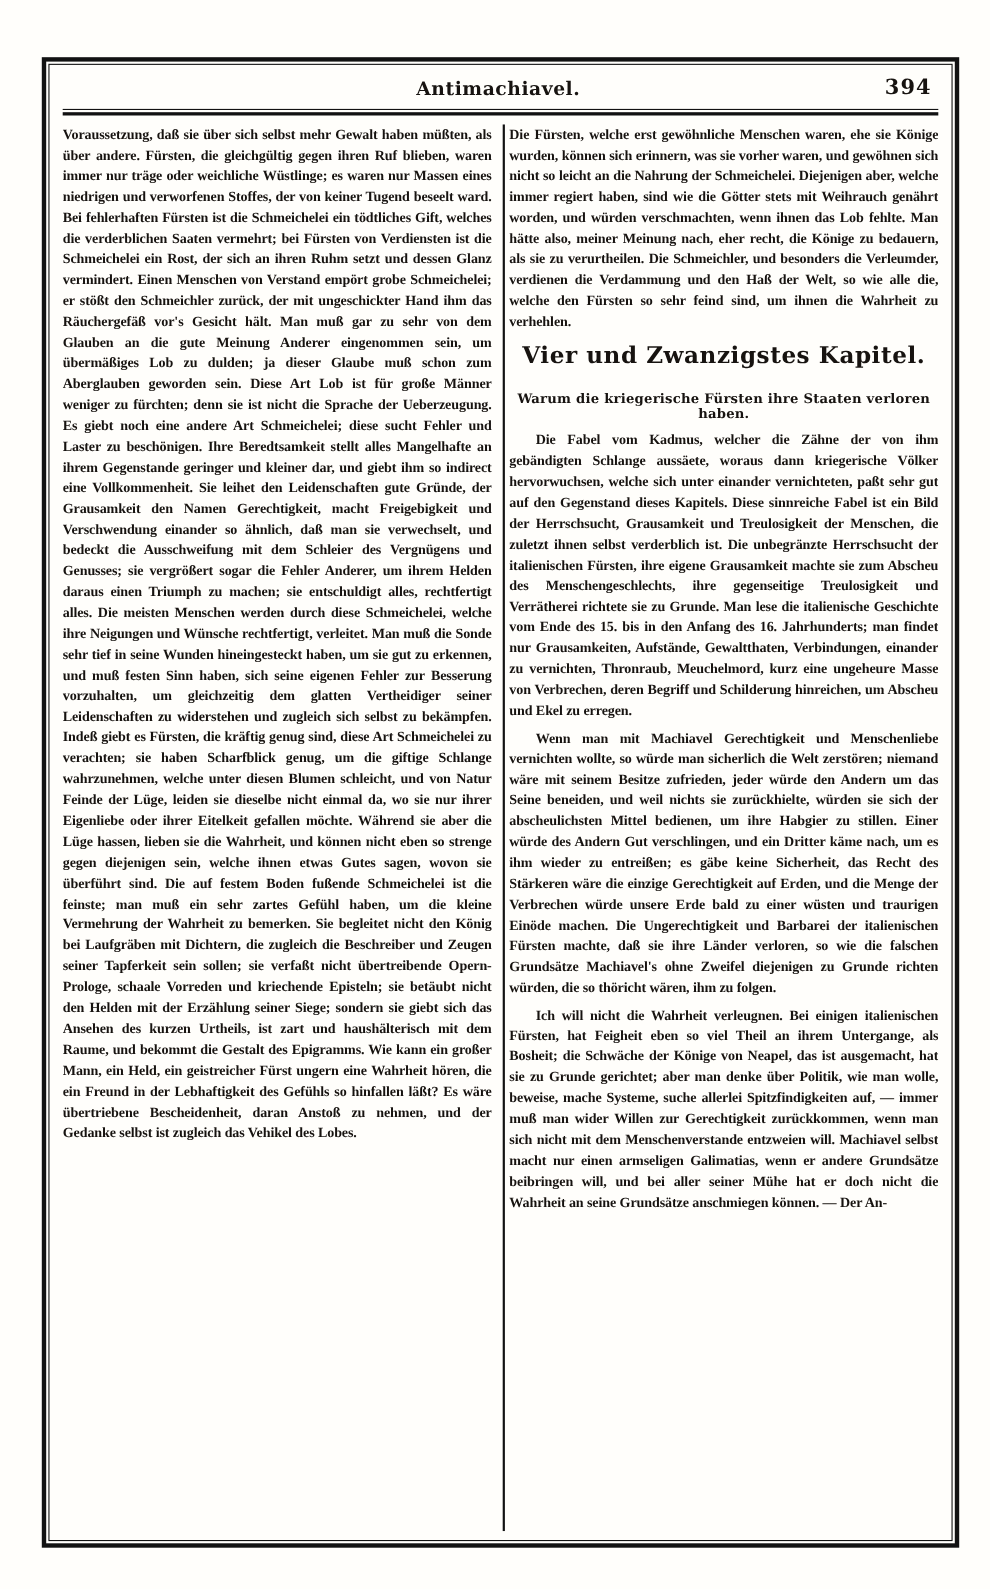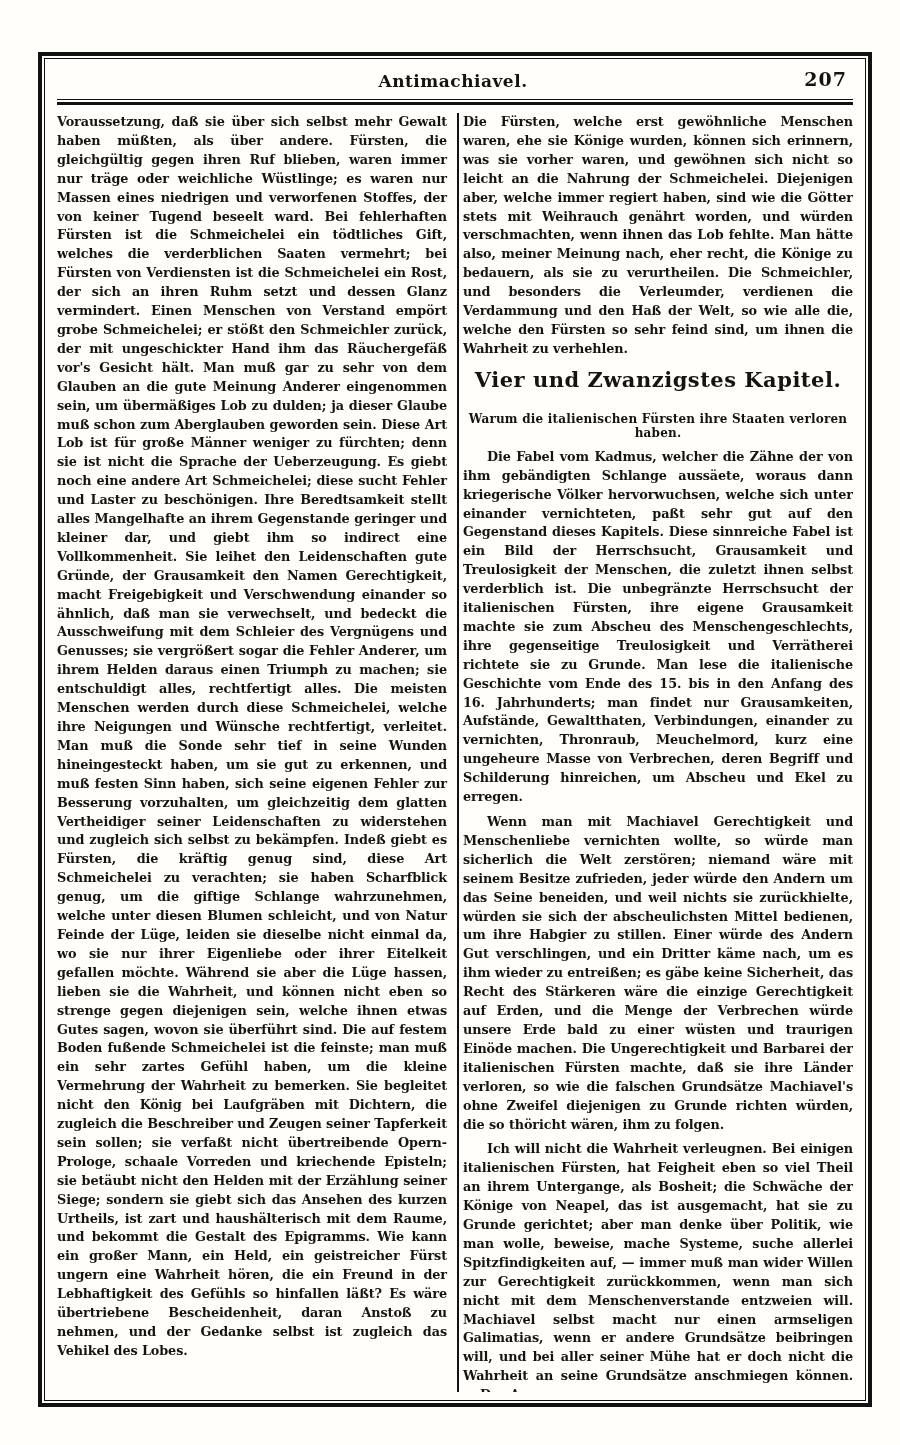--- a/index.html
+++ b/index.html
@@ -79,20 +79,21 @@
     flex: 0 0 2px;
   }
   p.body-text {
     margin: 0 0 6px 0;
     font-size: 12.8px;
     font-weight: 700;
     line-height: 18.9px;
     text-align: justify;
     letter-spacing: -0.1px;
     hyphens: auto;
+    font-family: Liberation Serif, serif;
     -webkit-hyphens: auto;
   }
   p.body-text.indent { text-indent: 24px; }
   h2.chapter {
     margin: 8px 0 20px 0;
     text-align: center;
     font-size: 21px;
     font-weight: 700;
     letter-spacing: 0.5px;
   }
@@ -106,37 +107,37 @@
 </style>
 </head>
 <body>
 
 <div class="page">
   <div class="frame">
     <div class="frame-inner">
 
       <div class="header">
         <span class="running-title">Antimachiavel.</span>
-        <span class="page-number">207</span>
+        <span class="page-number">394</span>
       </div>
 
       <div class="header-rule"></div>
 
       <div class="columns">
 
         <div class="col left">
           <p class="body-text">Voraussetzung, daß sie über sich selbst mehr Gewalt haben müßten, als über andere. Fürsten, die gleichgültig gegen ihren Ruf blieben, waren immer nur träge oder weichliche Wüstlinge; es waren nur Massen eines niedrigen und verworfenen Stoffes, der von keiner Tugend beseelt ward. Bei fehlerhaften Fürsten ist die Schmeichelei ein tödtliches Gift, welches die verderblichen Saaten vermehrt; bei Fürsten von Verdiensten ist die Schmeichelei ein Rost, der sich an ihren Ruhm setzt und dessen Glanz vermindert. Einen Menschen von Verstand empört grobe Schmeichelei; er stößt den Schmeichler zurück, der mit ungeschickter Hand ihm das Räuchergefäß vor's Gesicht hält. Man muß gar zu sehr von dem Glauben an die gute Meinung Anderer eingenommen sein, um übermäßiges Lob zu dulden; ja dieser Glaube muß schon zum Aberglauben geworden sein. Diese Art Lob ist für große Männer weniger zu fürchten; denn sie ist nicht die Sprache der Ueberzeugung. Es giebt noch eine andere Art Schmeichelei; diese sucht Fehler und Laster zu beschönigen. Ihre Beredtsamkeit stellt alles Mangelhafte an ihrem Gegenstande geringer und kleiner dar, und giebt ihm so indirect eine Vollkommenheit. Sie leihet den Leidenschaften gute Gründe, der Grausamkeit den Namen Gerechtigkeit, macht Freigebigkeit und Verschwendung einander so ähnlich, daß man sie verwechselt, und bedeckt die Ausschweifung mit dem Schleier des Vergnügens und Genusses; sie vergrößert sogar die Fehler Anderer, um ihrem Helden daraus einen Triumph zu machen; sie entschuldigt alles, rechtfertigt alles. Die meisten Menschen werden durch diese Schmeichelei, welche ihre Neigungen und Wünsche rechtfertigt, verleitet. Man muß die Sonde sehr tief in seine Wunden hineingesteckt haben, um sie gut zu erkennen, und muß festen Sinn haben, sich seine eigenen Fehler zur Besserung vorzuhalten, um gleichzeitig dem glatten Vertheidiger seiner Leidenschaften zu widerstehen und zugleich sich selbst zu bekämpfen. Indeß giebt es Fürsten, die kräftig genug sind, diese Art Schmeichelei zu verachten; sie haben Scharfblick genug, um die giftige Schlange wahrzunehmen, welche unter diesen Blumen schleicht, und von Natur Feinde der Lüge, leiden sie dieselbe nicht einmal da, wo sie nur ihrer Eigenliebe oder ihrer Eitelkeit gefallen möchte. Während sie aber die Lüge hassen, lieben sie die Wahrheit, und können nicht eben so strenge gegen diejenigen sein, welche ihnen etwas Gutes sagen, wovon sie überführt sind. Die auf festem Boden fußende Schmeichelei ist die feinste; man muß ein sehr zartes Gefühl haben, um die kleine Vermehrung der Wahrheit zu bemerken. Sie begleitet nicht den König bei Laufgräben mit Dichtern, die zugleich die Beschreiber und Zeugen seiner Tapferkeit sein sollen; sie verfaßt nicht übertreibende Opern-Prologe, schaale Vorreden und kriechende Episteln; sie betäubt nicht den Helden mit der Erzählung seiner Siege; sondern sie giebt sich das Ansehen des kurzen Urtheils, ist zart und haushälterisch mit dem Raume, und bekommt die Gestalt des Epigramms. Wie kann ein großer Mann, ein Held, ein geistreicher Fürst ungern eine Wahrheit hören, die ein Freund in der Lebhaftigkeit des Gefühls so hinfallen läßt? Es wäre übertriebene Bescheidenheit, daran Anstoß zu nehmen, und der Gedanke selbst ist zugleich das Vehikel des Lobes.</p>
         </div>
 
         <div class="divider"></div>
 
         <div class="col right">
           <p class="body-text">Die Fürsten, welche erst gewöhnliche Menschen waren, ehe sie Könige wurden, können sich erinnern, was sie vorher waren, und gewöhnen sich nicht so leicht an die Nahrung der Schmeichelei. Diejenigen aber, welche immer regiert haben, sind wie die Götter stets mit Weihrauch genährt worden, und würden verschmachten, wenn ihnen das Lob fehlte. Man hätte also, meiner Meinung nach, eher recht, die Könige zu bedauern, als sie zu verurtheilen. Die Schmeichler, und besonders die Verleumder, verdienen die Verdammung und den Haß der Welt, so wie alle die, welche den Fürsten so sehr feind sind, um ihnen die Wahrheit zu verhehlen.</p>
           <h2 class="chapter">Vier und Zwanzigstes Kapitel.</h2>
-          <h3 class="chapter-sub">Warum die italienischen Fürsten ihre Staaten verloren haben.</h3>
+          <h3 class="chapter-sub">Warum die kriegerische Fürsten ihre Staaten verloren haben.</h3>
           <p class="body-text indent">Die Fabel vom Kadmus, welcher die Zähne der von ihm gebändigten Schlange aussäete, woraus dann kriegerische Völker hervorwuchsen, welche sich unter einander vernichteten, paßt sehr gut auf den Gegenstand dieses Kapitels. Diese sinnreiche Fabel ist ein Bild der Herrschsucht, Grausamkeit und Treulosigkeit der Menschen, die zuletzt ihnen selbst verderblich ist. Die unbegränzte Herrschsucht der italienischen Fürsten, ihre eigene Grausamkeit machte sie zum Abscheu des Menschengeschlechts, ihre gegenseitige Treulosigkeit und Verrätherei richtete sie zu Grunde. Man lese die italienische Geschichte vom Ende des 15. bis in den Anfang des 16. Jahrhunderts; man findet nur Grausamkeiten, Aufstände, Gewaltthaten, Verbindungen, einander zu vernichten, Thronraub, Meuchelmord, kurz eine ungeheure Masse von Verbrechen, deren Begriff und Schilderung hinreichen, um Abscheu und Ekel zu erregen.</p>
           <p class="body-text indent">Wenn man mit Machiavel Gerechtigkeit und Menschenliebe vernichten wollte, so würde man sicherlich die Welt zerstören; niemand wäre mit seinem Besitze zufrieden, jeder würde den Andern um das Seine beneiden, und weil nichts sie zurückhielte, würden sie sich der abscheulichsten Mittel bedienen, um ihre Habgier zu stillen. Einer würde des Andern Gut verschlingen, und ein Dritter käme nach, um es ihm wieder zu entreißen; es gäbe keine Sicherheit, das Recht des Stärkeren wäre die einzige Gerechtigkeit auf Erden, und die Menge der Verbrechen würde unsere Erde bald zu einer wüsten und traurigen Einöde machen. Die Ungerechtigkeit und Barbarei der italienischen Fürsten machte, daß sie ihre Länder verloren, so wie die falschen Grundsätze Machiavel's ohne Zweifel diejenigen zu Grunde richten würden, die so thöricht wären, ihm zu folgen.</p>
           <p class="body-text indent">Ich will nicht die Wahrheit verleugnen. Bei einigen italienischen Fürsten, hat Feigheit eben so viel Theil an ihrem Untergange, als Bosheit; die Schwäche der Könige von Neapel, das ist ausgemacht, hat sie zu Grunde gerichtet; aber man denke über Politik, wie man wolle, beweise, mache Systeme, suche allerlei Spitzfindigkeiten auf, — immer muß man wider Willen zur Gerechtigkeit zurückkommen, wenn man sich nicht mit dem Menschenverstande entzweien will. Machiavel selbst macht nur einen armseligen Galimatias, wenn er andere Grundsätze beibringen will, und bei aller seiner Mühe hat er doch nicht die Wahrheit an seine Grundsätze anschmiegen können. — Der An-</p>
 
         </div>
 
       </div>
 
     </div>
   </div>

